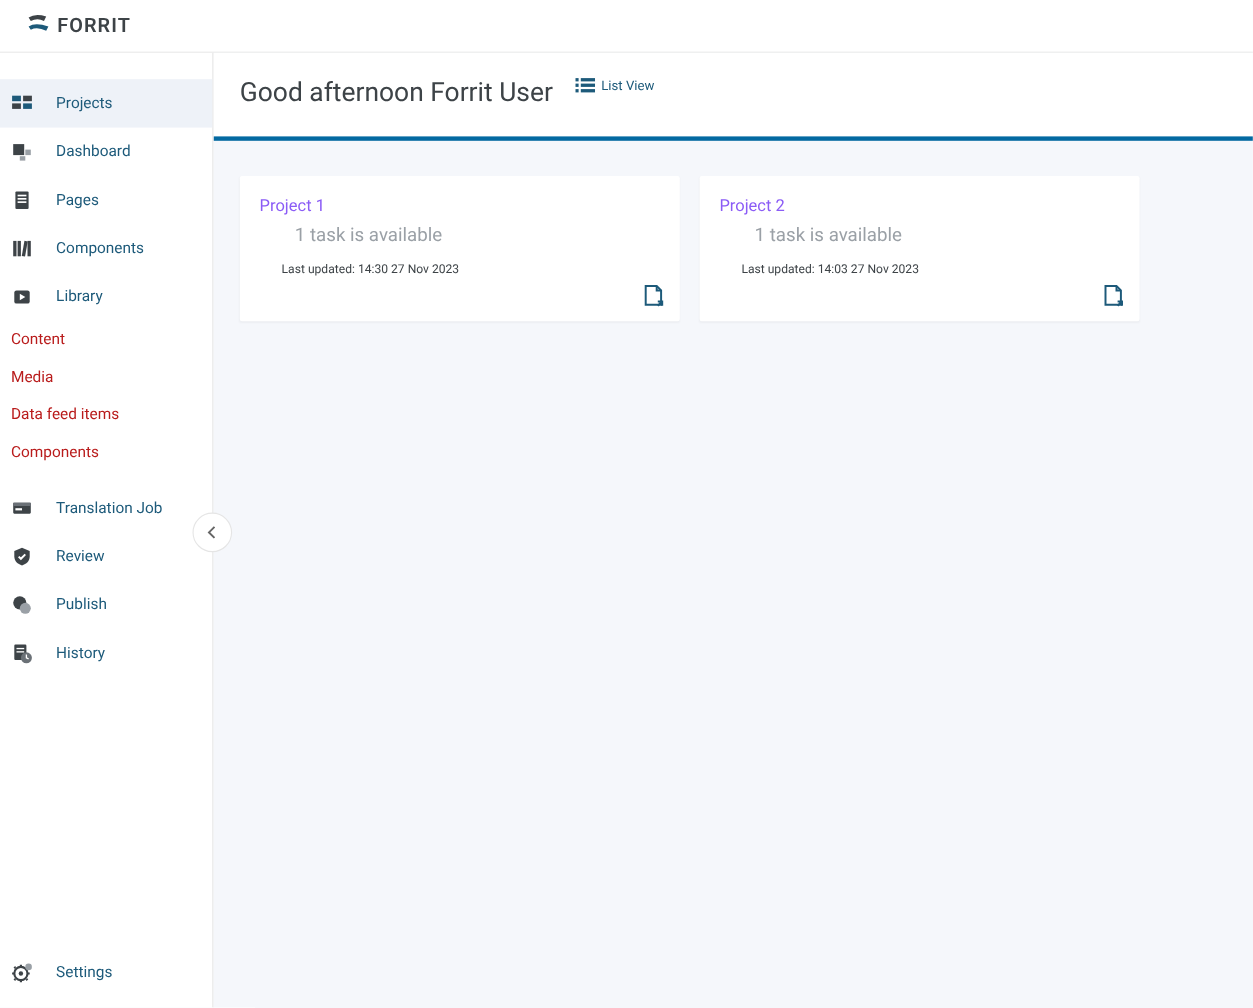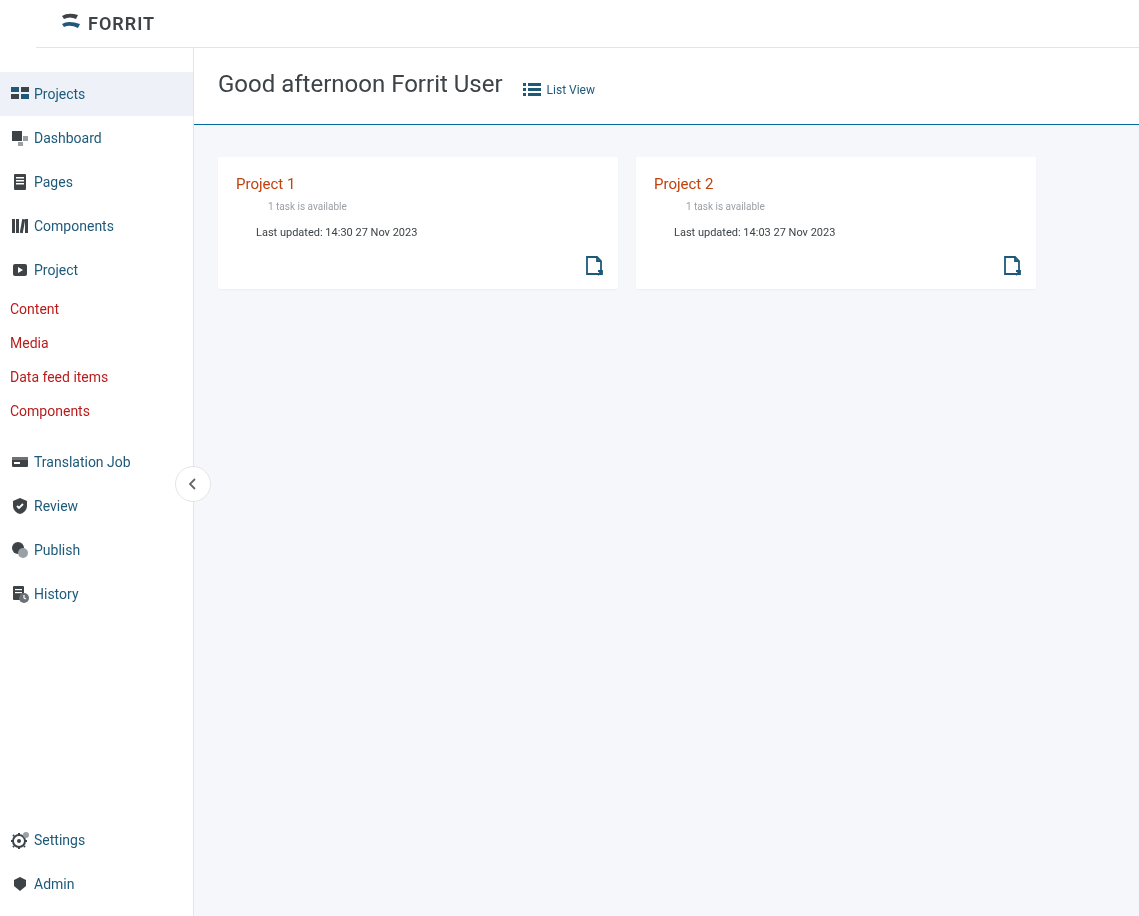--- a/index.html
+++ b/index.html
@@ -4,21 +4,20 @@
   <style>
     * { margin: 0; padding: 0; box-sizing: border-box; }
     body { font-family: -apple-system, BlinkMacSystemFont, "Segoe UI", Roboto, Arial, sans-serif; background: #fff; color: #333; }
     
     .header {
       height: 48px;
       border-bottom: 1px solid #e5e5e5;
       display: flex;
       align-items: center;
       padding: 0 22px;
-      margin-left: 36px;
     }
     .logo { display: flex; align-items: center; gap: 2px; }
     .logo-mark { width: 28px; height: 28px; position: relative; }
     .logo-text { font-size: 18px; font-weight: 600; letter-spacing: 1px; color: #3d4347; }
     
     .layout { display: flex; height: calc(100vh - 48px); min-height: 868px; }
     
     .sidebar {
       width: 194px;
       background: #fff;
@@ -37,65 +36,65 @@
       background: #fff;
       border: 1px solid #e5e5e5;
       display: flex; align-items: center; justify-content: center;
       cursor: pointer;
       color: #666;
       font-size: 14px;
     }
     .nav-item {
       display: flex;
       align-items: center;
-      gap: 4px;
+      gap: 21px;
       padding: 12px 10px;
       cursor: pointer;
       color: #1d5a7a;
       font-size: 14px;
     }
     .nav-item.active { background: #eef2f8; }
     .nav-item .icon { width: 20px; height: 20px; display: flex; align-items: center; justify-content: center; flex-shrink: 0; }
     .nav-sub {
       padding: 9px 10px;
       cursor: pointer;
       color: #b91c1c;
       font-size: 14px;
     }
     .nav-spacer { flex: 1; }
     .nav-bottom { padding-bottom: 10px; }
     
     .main { flex: 1; background: #f5f7fb; display: flex; flex-direction: column; }
     .main-header {
       background: #fff;
       padding: 22px 24px 26px;
-      border-bottom: 1px solid #0369a1;
+      border-bottom: 4px solid #0369a1;
       display: flex;
-      align-items: flex-end;
+      align-items: flex-start;
       gap: 20px;
     }
     .greeting { font-size: 24px; color: #3d4347; font-weight: 400; }
     .list-view-toggle {
       display: flex; align-items: center; gap: 6px;
       color: #1d5a7a; font-size: 12px; cursor: pointer;
     }
     .list-view-toggle .icon { width: 18px; height: 16px; }
     
     .cards { padding: 32px 24px; display: flex; gap: 18px; flex-wrap: wrap; }
     .card {
       width: 400px;
       background: #fff;
       border-radius: 2px;
       padding: 18px 18px 14px;
       position: relative;
       min-height: 132px;
       box-shadow: 0 1px 2px rgba(0,0,0,0.04);
     }
-    .card-title { font-size: 15px; color: #c2410c; margin-bottom: 8px; }
-    .card-tasks { font-size: 10px; color: #9aa0a6; margin-left: 32px; margin-bottom: 14px; }
+    .card-title { font-size: 15px; color: #8b5cf6; margin-bottom: 8px; }
+    .card-tasks { font-size: 17px; color: #9aa0a6; margin-left: 32px; margin-bottom: 14px; }
     .card-updated { font-size: 11px; color: #3d4347; margin-left: 20px; }
     .card-action {
       position: absolute;
       bottom: 12px; right: 14px;
       width: 20px; height: 22px;
       cursor: pointer;
       color: #1d5a7a;
     }
     
     svg { display: block; }
@@ -165,21 +164,21 @@
       <span>Components</span>
     </div>
 
     <div class="nav-item">
       <span class="icon">
         <svg width="20" height="20" viewBox="0 0 20 20">
           <rect x="3" y="4" width="14" height="12" rx="2" fill="#3d4347"></rect>
           <polygon points="8,7 8,13 13,10" fill="#fff"></polygon>
         </svg>
       </span>
-      <span>Project</span>
+      <span>Library</span>
     </div>
 
     <div class="nav-sub">
       <span>Content</span>
     </div>
     <div class="nav-sub">
       <span>Media</span>
     </div>
     <div class="nav-sub">
       <span>Data feed items</span>
@@ -240,28 +239,20 @@
       <div class="nav-item">
         <span class="icon">
           <svg width="20" height="20" viewBox="0 0 20 20">
             <circle cx="9" cy="11" r="6" fill="none" stroke="#3d4347" stroke-width="2"></circle>
             <circle cx="9" cy="11" r="2" fill="#3d4347"></circle>
             <path d="M9 3 V5 M9 17 V19 M3 11 H1 M17 11 H15 M4 6 L3 5 M14 16 L15 17 M4 16 L3 17 M14 6 L15 5" stroke="#3d4347" stroke-width="2"></path>
             <circle cx="16" cy="5" r="3" fill="#9aa0a6"></circle>
           </svg>
         </span>
         <span>Settings</span>
-      </div>
-      <div class="nav-item">
-        <span class="icon">
-          <svg width="20" height="20" viewBox="0 0 20 20">
-            <path d="M10 3 L16 6 L16 12 L10 17 L4 12 L4 6 Z" fill="#3d4347"></path>
-          </svg>
-        </span>
-        <span>Admin</span>
       </div>
     </div>
 
     <div class="sidebar-collapse">
       <span>
         <svg width="10" height="12" viewBox="0 0 10 12">
             <path d="M7 1 L2 6 L7 11" stroke="#666" stroke-width="1.8" fill="none"></path>
           </svg>
       </span>
     </div>

